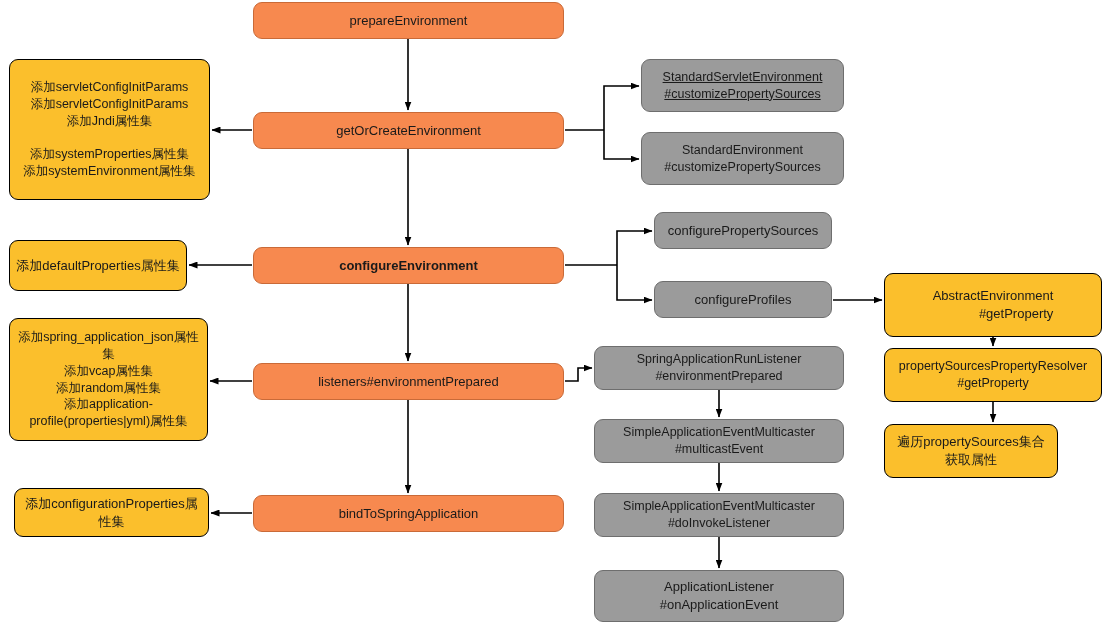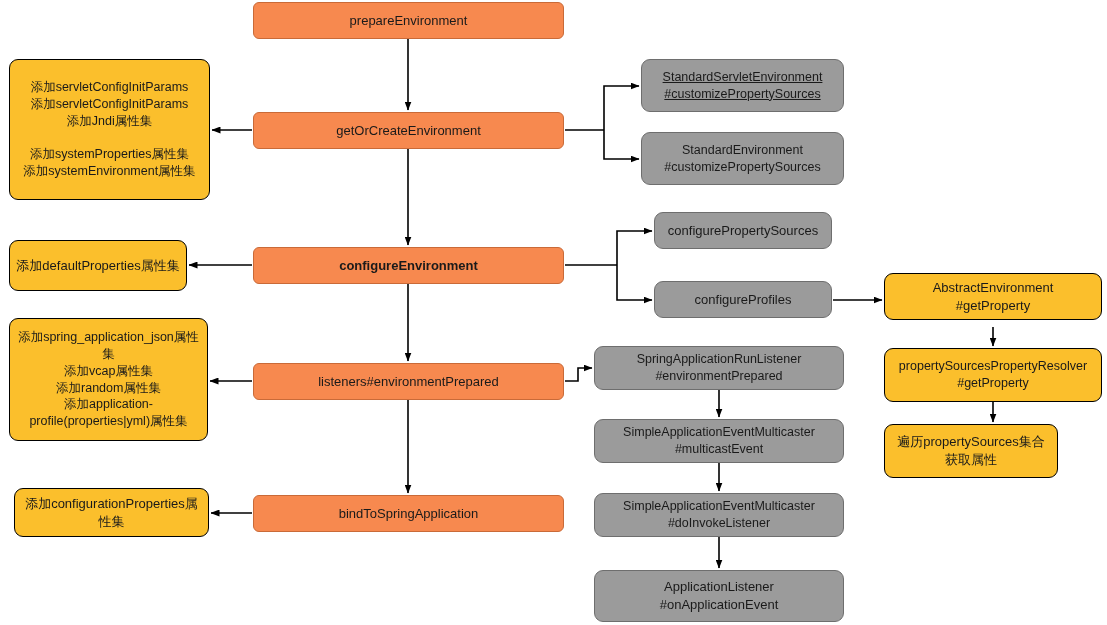--- a/index.html
+++ b/index.html
@@ -35,21 +35,20 @@
     color: #1a1a1a;
     font-size: 13px;
     line-height: 1.35;
     padding: 3px 6px;
     white-space: pre-line;
     z-index: 2;
   }
   .node.orange {
     background: #f7894f;
     border-color: #c96a38;
-    border-radius: 6px;
   }
   .node.yellow {
     background: #fbbf2c;
     border-color: #000000;
   }
   .node.gray {
     background: #9b9b9b;
     border-color: #6e6e6e;
   }
   .node.small {
@@ -100,21 +99,21 @@
 添加systemEnvironment属性集</div>
       <div class="node orange" style="left: 253px; top: 112px; width: 311px; height: 37px;">getOrCreateEnvironment</div>
       <div class="node gray small" style="left: 641px; top: 59px; width: 203px; height: 53px; text-decoration: underline;">StandardServletEnvironment
 #customizePropertySources</div>
       <div class="node gray small" style="left: 641px; top: 132px; width: 203px; height: 53px;">StandardEnvironment
 #customizePropertySources</div>
       <div class="node yellow" style="left: 9px; top: 240px; width: 178px; height: 51px;">添加defaultProperties属性集</div>
       <div class="node orange" style="left: 253px; top: 247px; width: 311px; height: 37px; font-weight: bold;">configureEnvironment</div>
       <div class="node gray" style="left: 654px; top: 212px; width: 178px; height: 37px; border-radius: 9px;">configurePropertySources</div>
       <div class="node gray" style="left: 654px; top: 281px; width: 178px; height: 37px;">configureProfiles</div>
-      <div class="node yellow" style="left: 884px; top: 273px; width: 218px; height: 47px;">AbstractEnvironment
+      <div class="node yellow" style="left: 884px; top: 273px; width: 218px; height: 64px; text-align: right;">AbstractEnvironment
 #getProperty</div>
       <div class="node yellow small" style="left: 9px; top: 318px; width: 199px; height: 123px;">添加spring_application_json属性集
 添加vcap属性集
 添加random属性集
 添加application-profile(properties|yml)属性集</div>
       <div class="node orange" style="left: 253px; top: 363px; width: 311px; height: 37px;">listeners#environmentPrepared</div>
       <div class="node gray small" style="left: 594px; top: 346px; width: 250px; height: 44px;">SpringApplicationRunListener
 #environmentPrepared</div>
       <div class="node yellow small" style="left: 884px; top: 348px; width: 218px; height: 54px;">propertySourcesPropertyResolver
 #getProperty</div>

